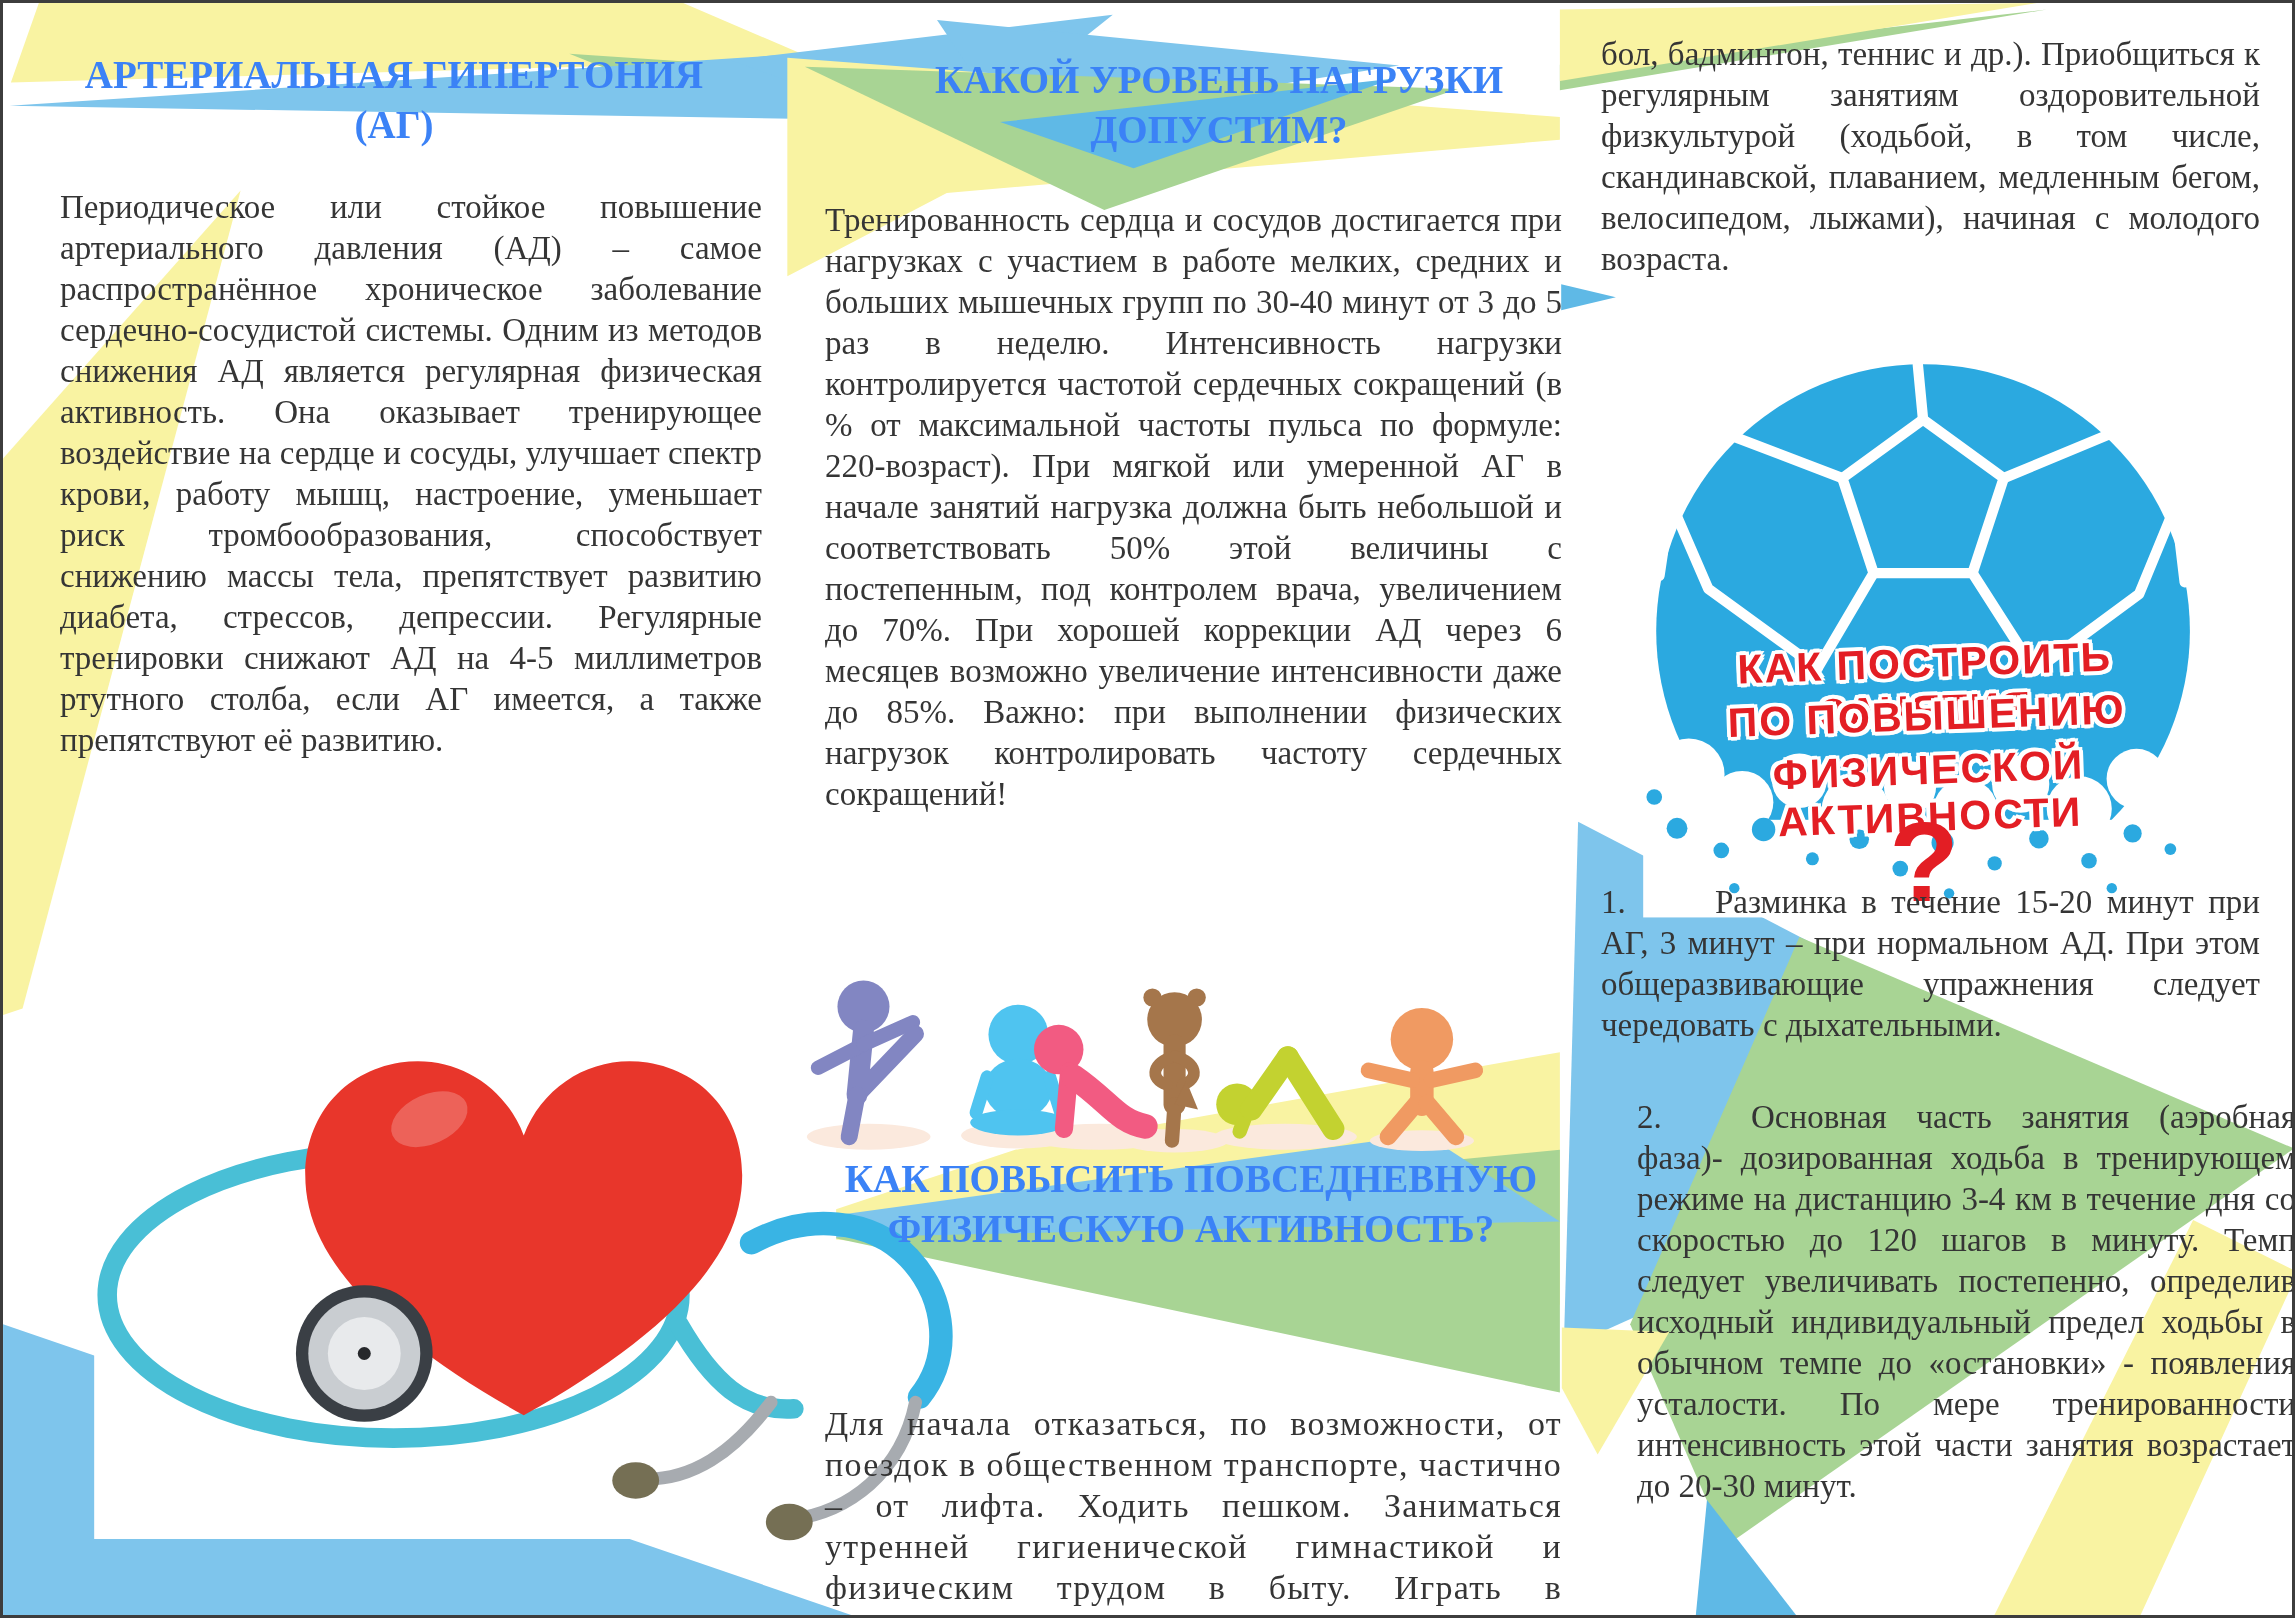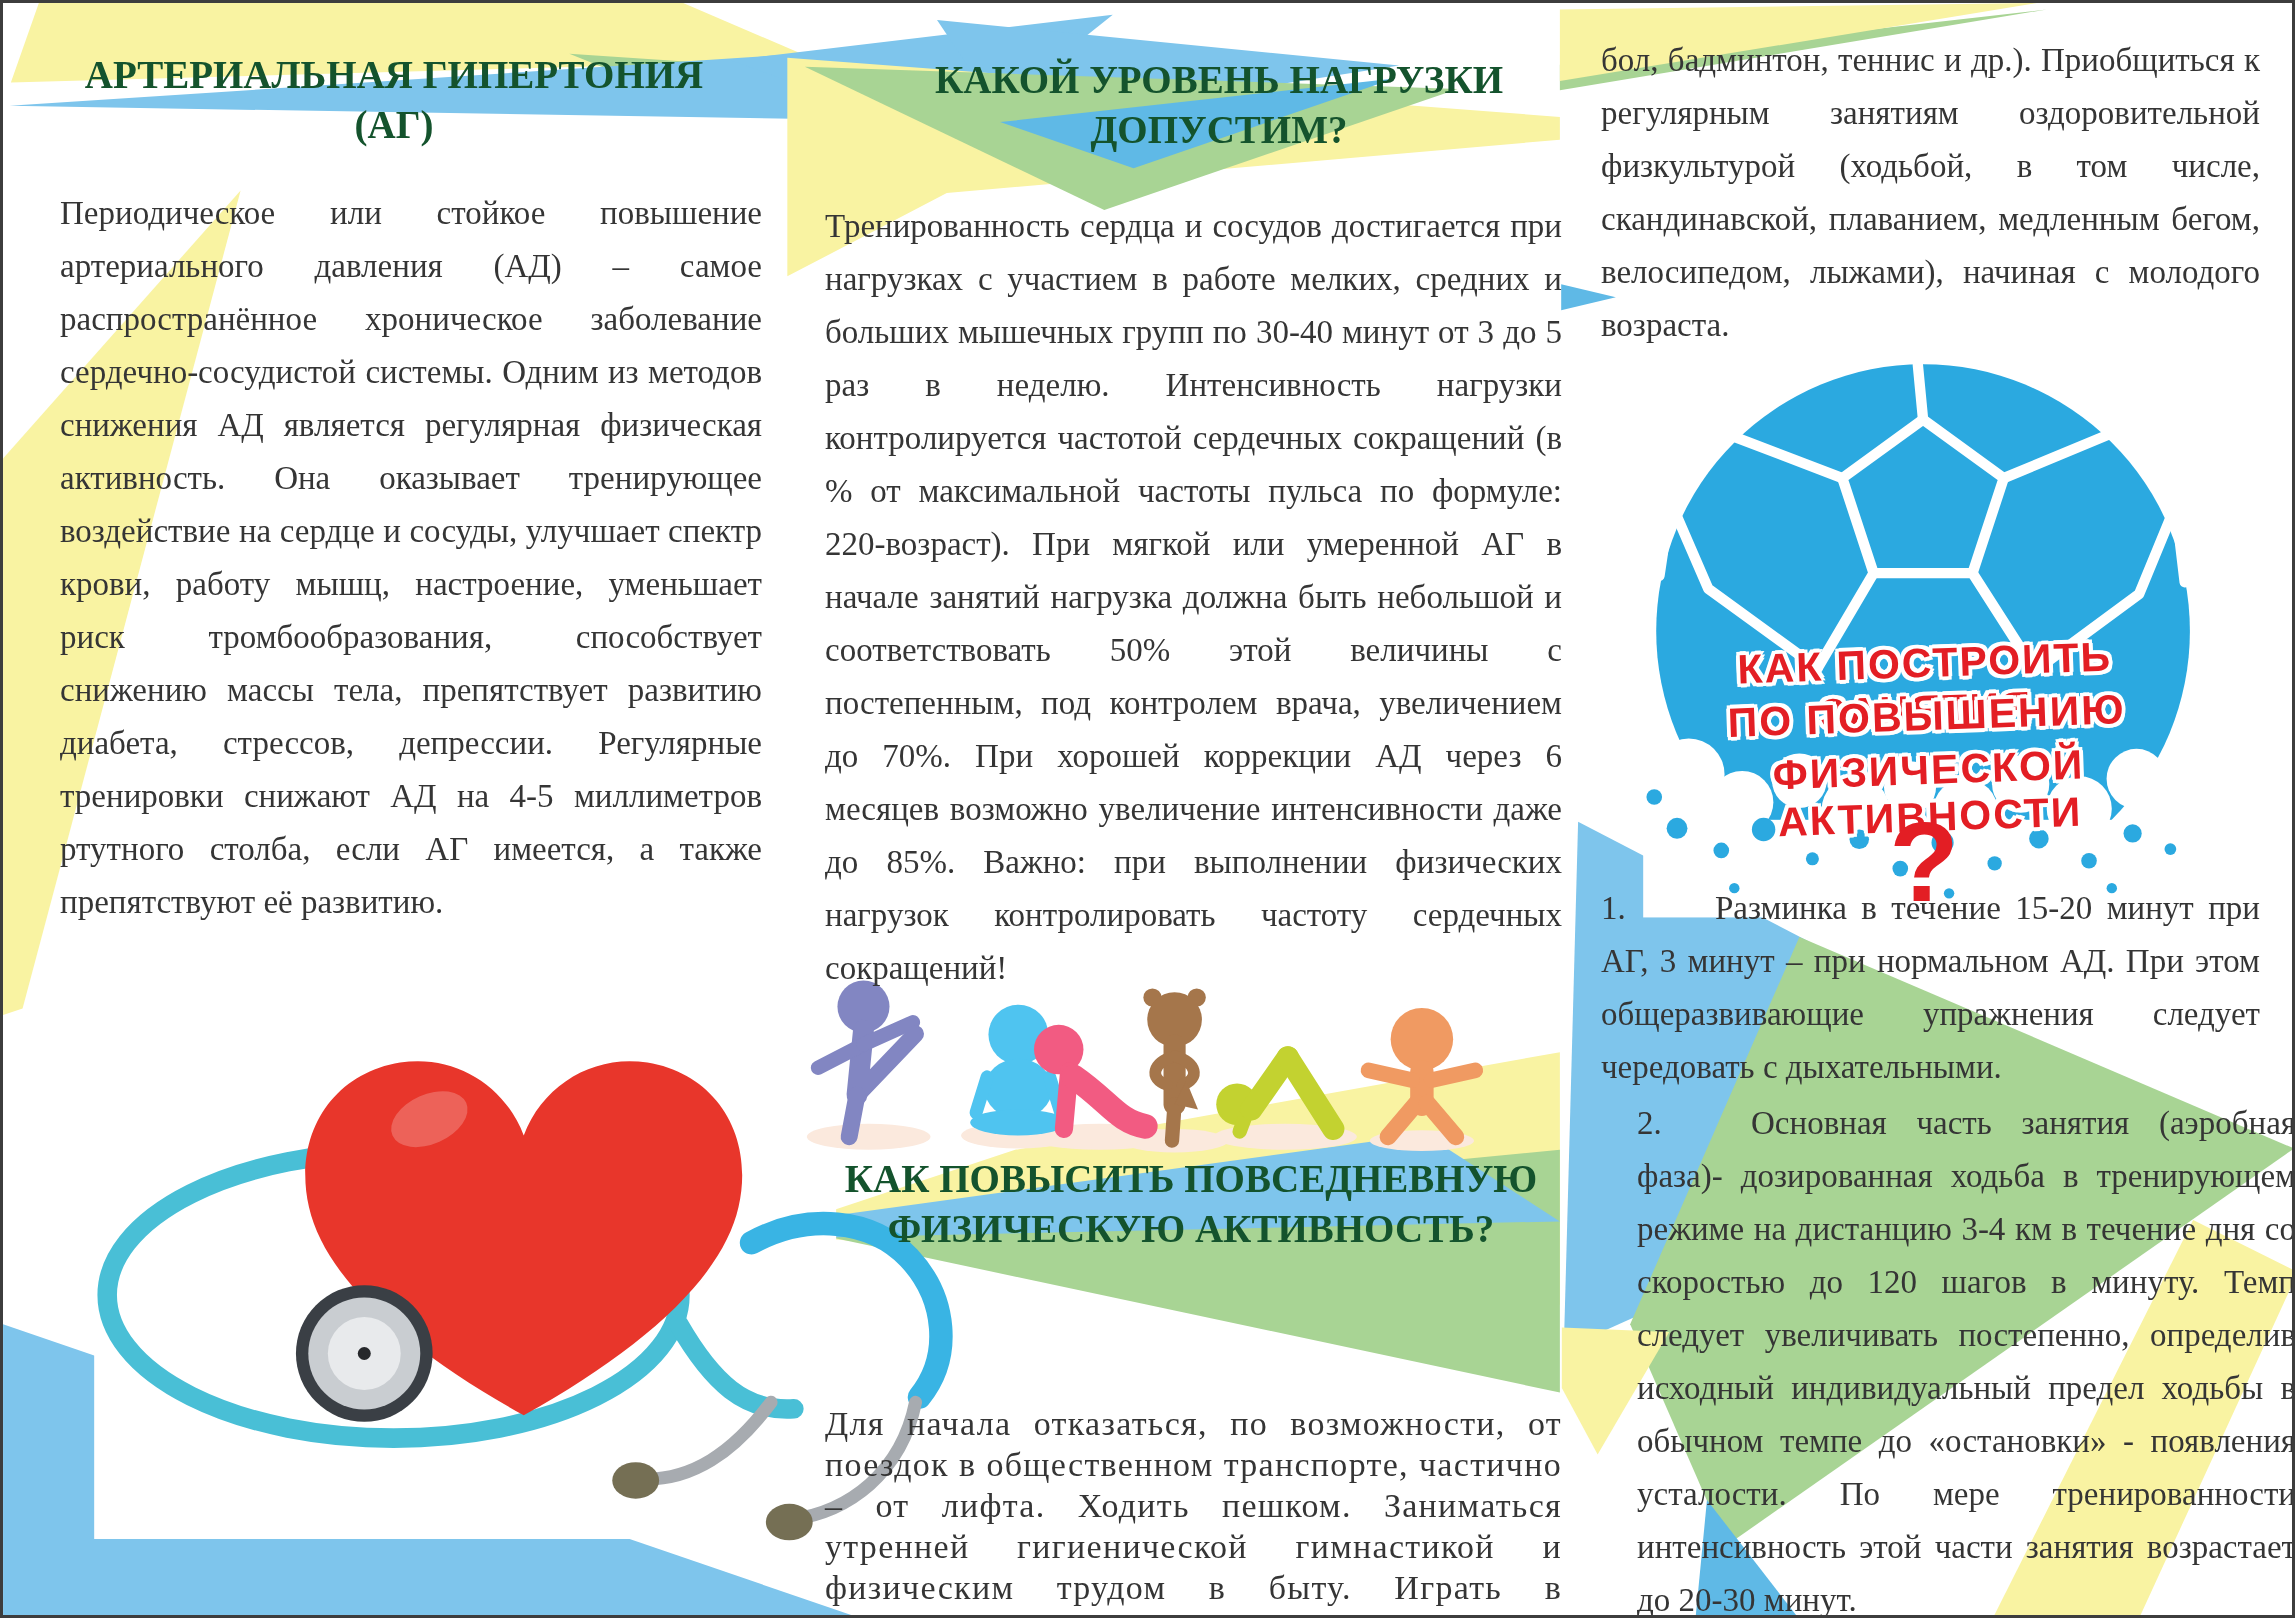--- a/index.html
+++ b/index.html
@@ -2,22 +2,22 @@
 <html style="font-size:10.4px"><head>
 <meta charset="utf-8">
 <style>
   html,body{margin:0;padding:0;background:#888;}
   .page{position:relative;width:2295px;height:1618px;background:#ffffff;
         border:3.3px solid #3d3d3d;box-sizing:border-box;overflow:hidden;
         font-family:"Liberation Serif","DejaVu Serif",serif;color:#353535;}
   .decor{position:absolute;left:0;top:0;width:2295px;height:1618px;z-index:0;}
   .sy{fill:#F9F3A2;} .sg{fill:#A8D494;} .sb{fill:#7EC5EC;} .sb2{fill:#5FB9E6;}
   .txt{position:absolute;z-index:2;}
-  .heading{font-weight:bold;color:#14532d;text-align:center;font-size:39px;line-height:50px;}
-  .body-text{font-size:33px;line-height:53px;text-align:justify;}
+  .heading{font-weight:bold;color:#3b82f6;text-align:center;font-size:39px;line-height:50px;}
+  .body-text{font-size:33px;line-height:41px;text-align:justify;}
   .wide-text{font-size:34px;line-height:41px;letter-spacing:1.3px;text-align:justify;}
   .num{display:inline-block;width:114px;}
   .ball-line{position:absolute;left:0;width:100%;text-align:center;
       font-family:"Liberation Sans","DejaVu Sans",sans-serif;font-weight:bold;
       color:#E31E24;font-size:41px;letter-spacing:2px;
       text-shadow:-3.3px -3.3px 0 #fff,3.3px -3.3px 0 #fff,-3.3px 3.3px 0 #fff,3.3px 3.3px 0 #fff,
                   0 -3.9px 0 #fff,0 3.9px 0 #fff,-3.9px 0 0 #fff,3.9px 0 0 #fff;}
   .ball-q{position:absolute;width:100%;text-align:center;color:#E31E24;
       font-family:"Liberation Sans","DejaVu Sans",sans-serif;font-weight:bold;font-size:114px;}
 </style>

